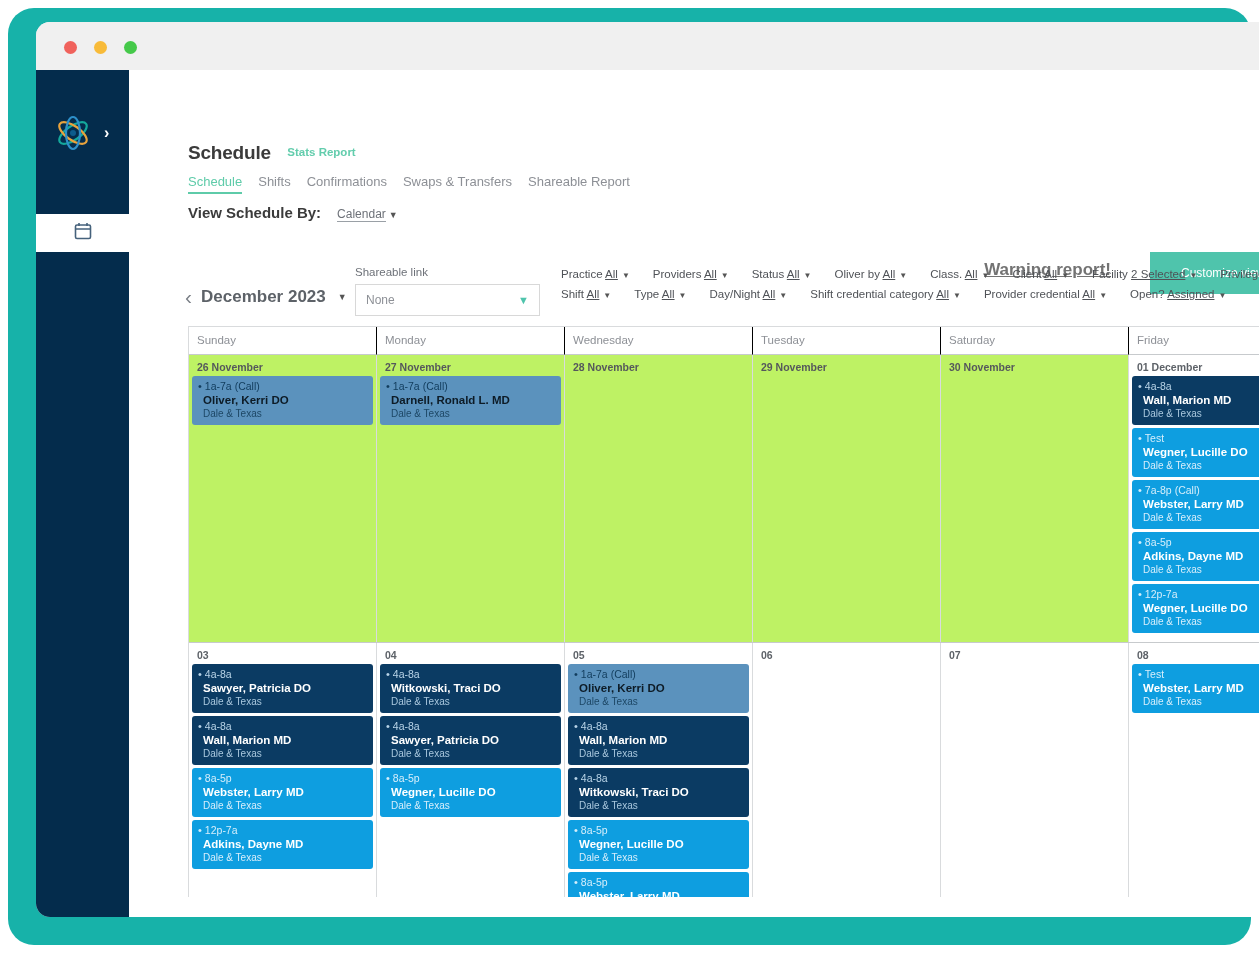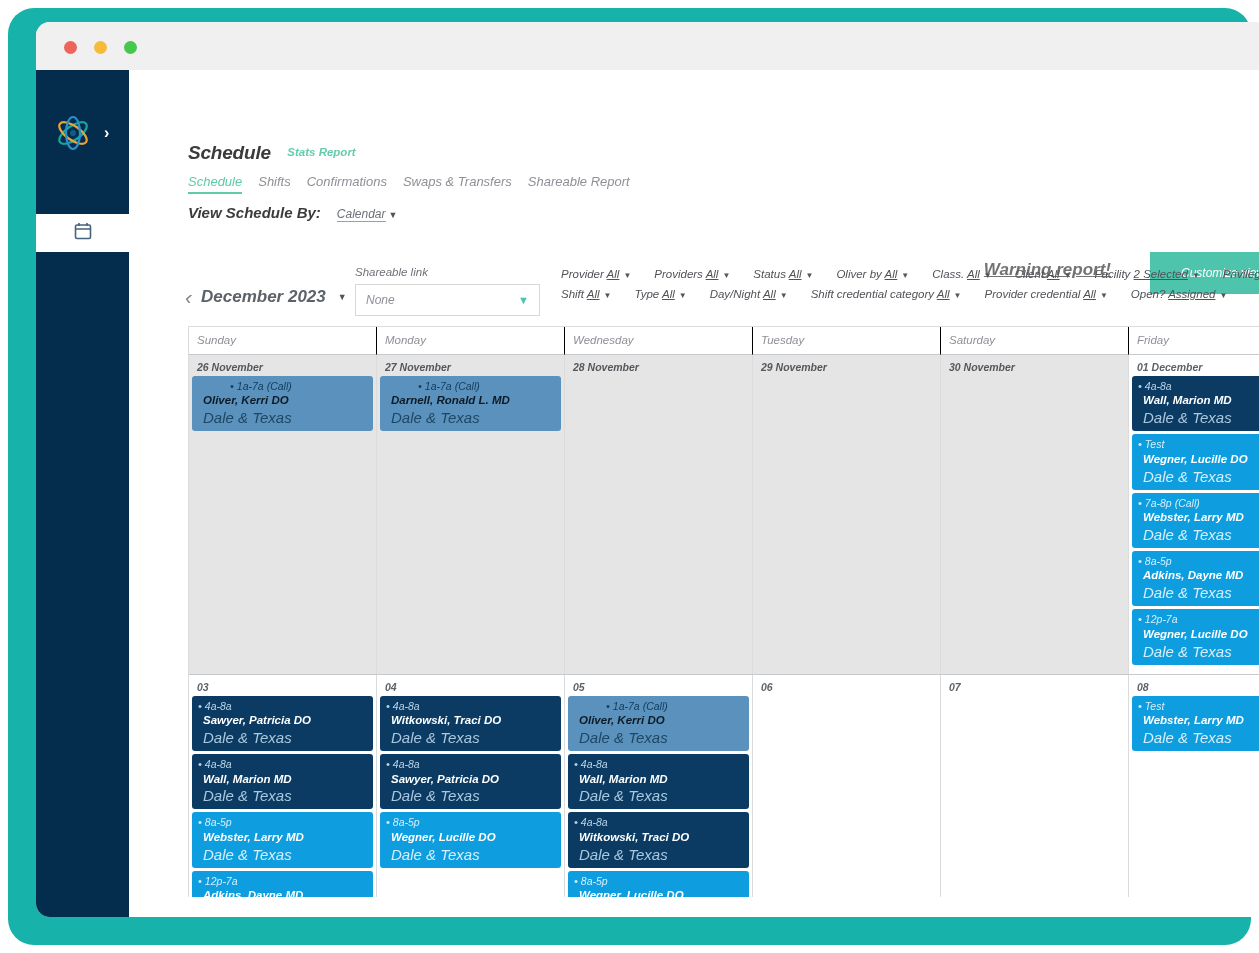--- a/index.html
+++ b/index.html
@@ -56,21 +56,20 @@
     width: 93px; height: 38px;
     background: #ffffff;
     display: flex; align-items: center; justify-content: center;
   }
 
   
   .main {
     position: absolute; left: 93px; top: 48px;
     width: 1130px; height: 847px;
     background: #ffffff;
-    font-style: italic;
   }
 
   .page-head { position: absolute; left: 59px; top: 72px; }
   .page-title {
     display: inline-block; font-size: 19px; font-weight: bold; color: #3b3b3b;
     letter-spacing: -0.2px;
   }
   .stats-link {
     display: inline-block; margin-left: 12px;
     font-size: 11.5px; font-weight: bold; color: #63cdad;
@@ -137,36 +136,36 @@
   .cal-head { display: flex; height: 28px; background: #ffffff; }
   .cal-head div {
     width: 188px; border-right: 1px solid #000000; border-bottom: 1px solid #c7cacd;
     font-size: 11.5px; color: #8d9096; padding: 7px 0 0 8px;
   }
   .week { display: flex; border-bottom: 1px solid #c7cacd; }
   .day {
     width: 188px; border-right: 1px solid #d9dbdd;
     padding: 4px 3px 6px 3px;
   }
-  .day.past { background: #e5e5e5; }
+  .day.past { background: #bef264; }
   .day-num { font-size: 10.5px; color: #5d6268; font-weight: bold; padding: 2px 0 3px 5px; }
   .day.past .day-num { color: #55585c; }
 
   .event {
     border-radius: 3px; margin-bottom: 3px; padding: 3px 6px 4px 6px;
     line-height: 1.28;
   }
   .ev-time { font-size: 10.5px; }
   .ev-time .bul { font-size: 11px; margin-right: 3px; }
   .ev-name { font-size: 11.5px; font-weight: bold; padding-left: 5px; }
-  .ev-sub { font-size: 15px; padding-left: 5px; }
+  .ev-sub { font-size: 10px; padding-left: 5px; }
 
   
   .ev-call  { background: #5b92bd; }
-  .ev-call  .ev-time { color: #113c5c; margin-left: 32px; }
+  .ev-call  .ev-time { color: #113c5c; }
   .ev-call  .ev-name { color: #0d1b26; }
   .ev-call  .ev-sub  { color: #1d4765; }
 
   .ev-dark  { background: #0b3b63; }
   .ev-dark  .ev-time { color: #b9d4e8; }
   .ev-dark  .ev-name { color: #ffffff; }
   .ev-dark  .ev-sub  { color: #aac8de; }
 
   .ev-blue  { background: #0e9ee0; }
   .ev-blue  .ev-time { color: #d5eefb; }
@@ -250,21 +249,21 @@
     <div class="shareable-block">
       <div class="shareable-label">Shareable link</div>
       <div class="shareable-select">
         <span>None</span>
         <span class="sel-caret">▼</span>
       </div>
     </div>
 
     <div class="filters">
       <div class="filter-row">
-          <span class="filter"><span>Provider </span><span class="fv">All</span><span class="fc">▼</span></span>
+          <span class="filter"><span>Practice </span><span class="fv">All</span><span class="fc">▼</span></span>
           <span class="filter"><span>Providers </span><span class="fv">All</span><span class="fc">▼</span></span>
           <span class="filter"><span>Status </span><span class="fv">All</span><span class="fc">▼</span></span>
           <span class="filter"><span>Oliver by </span><span class="fv">All</span><span class="fc">▼</span></span>
           <span class="filter"><span>Class. </span><span class="fv">All</span><span class="fc">▼</span></span>
           <span class="filter"><span>Client </span><span class="fv">All</span><span class="fc">▼</span></span>
           <span class="filter"><span>Facility </span><span class="fv">2 Selected</span><span class="fc">▼</span></span>
           <span class="filter"><span>Privileges</span></span>
         </div>
       <div class="filter-row">
           <span class="filter"><span>Shift </span><span class="fv">All</span><span class="fc">▼</span></span>

